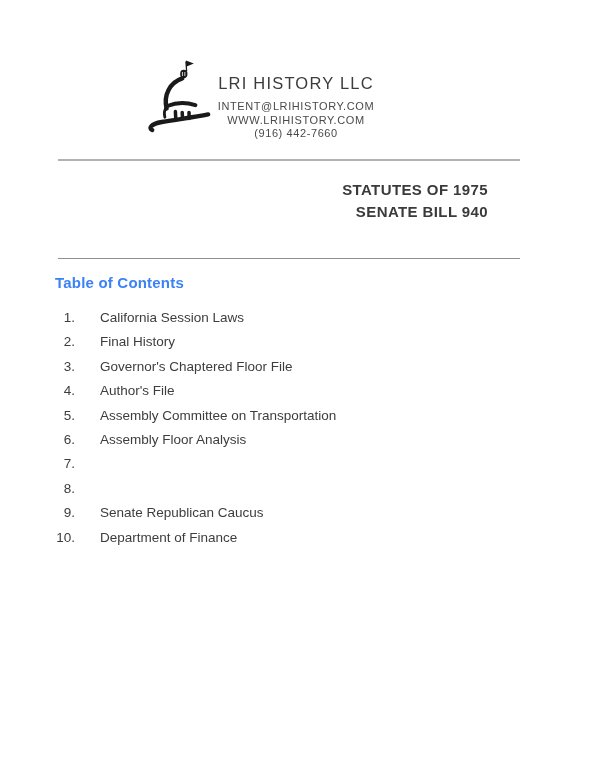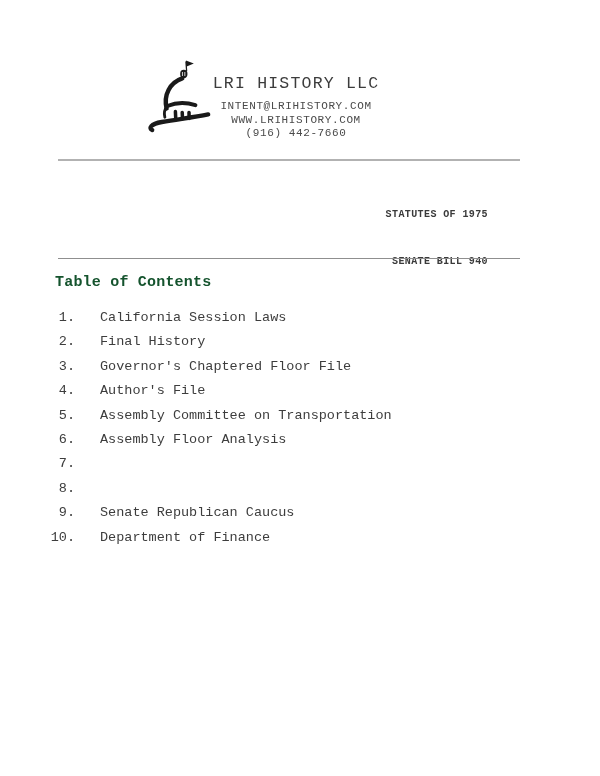--- a/index.html
+++ b/index.html
@@ -5,21 +5,21 @@
   html, body {
     margin: 0;
     padding: 0;
     background: #ffffff;
   }
   .page {
     position: relative;
     width: 600px;
     height: 776px;
     background: #ffffff;
-    font-family: Liberation Mono, monospace;
+    font-family: Liberation Sans, sans-serif;
     color: #3a3a3a;
     overflow: hidden;
   }
 
   
   .logo {
     position: absolute;
     left: 141px;
     top: 56px;
     width: 80px;
@@ -63,39 +63,38 @@
   }
 
   
   .ref-block {
     position: absolute;
     top: 179px;
     right: 112px;
     text-align: right;
   }
   .ref-line {
-    font-size: 10px;
+    font-size: 15px;
     font-weight: bold;
     line-height: 22px;
     letter-spacing: 0.4px;
     color: #3a3a3a;
     white-space: pre;
-    margin-top: 25px;
   }
 
   
   .toc-title {
     position: absolute;
     left: 55px;
     top: 274px;
     margin: 0;
     font-size: 15px;
     font-weight: bold;
     letter-spacing: 0.2px;
-    color: #14532d;
+    color: #3b82f6;
   }
   .toc-list {
     position: absolute;
     left: 50px;
     top: 306px;
     width: 420px;
   }
   .toc-item {
     display: flex;
     align-items: baseline;

